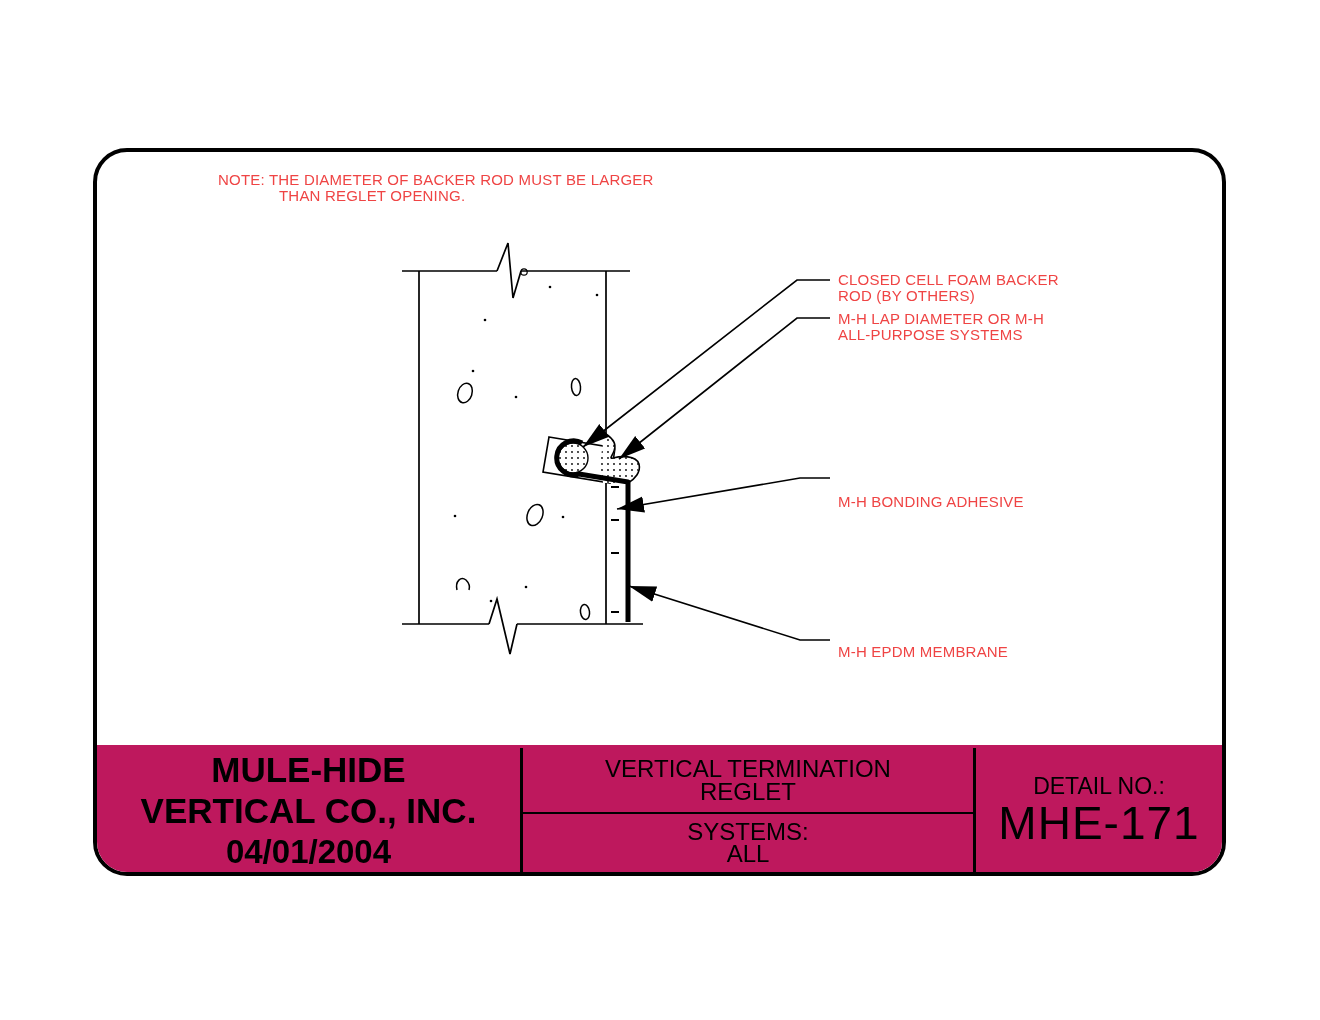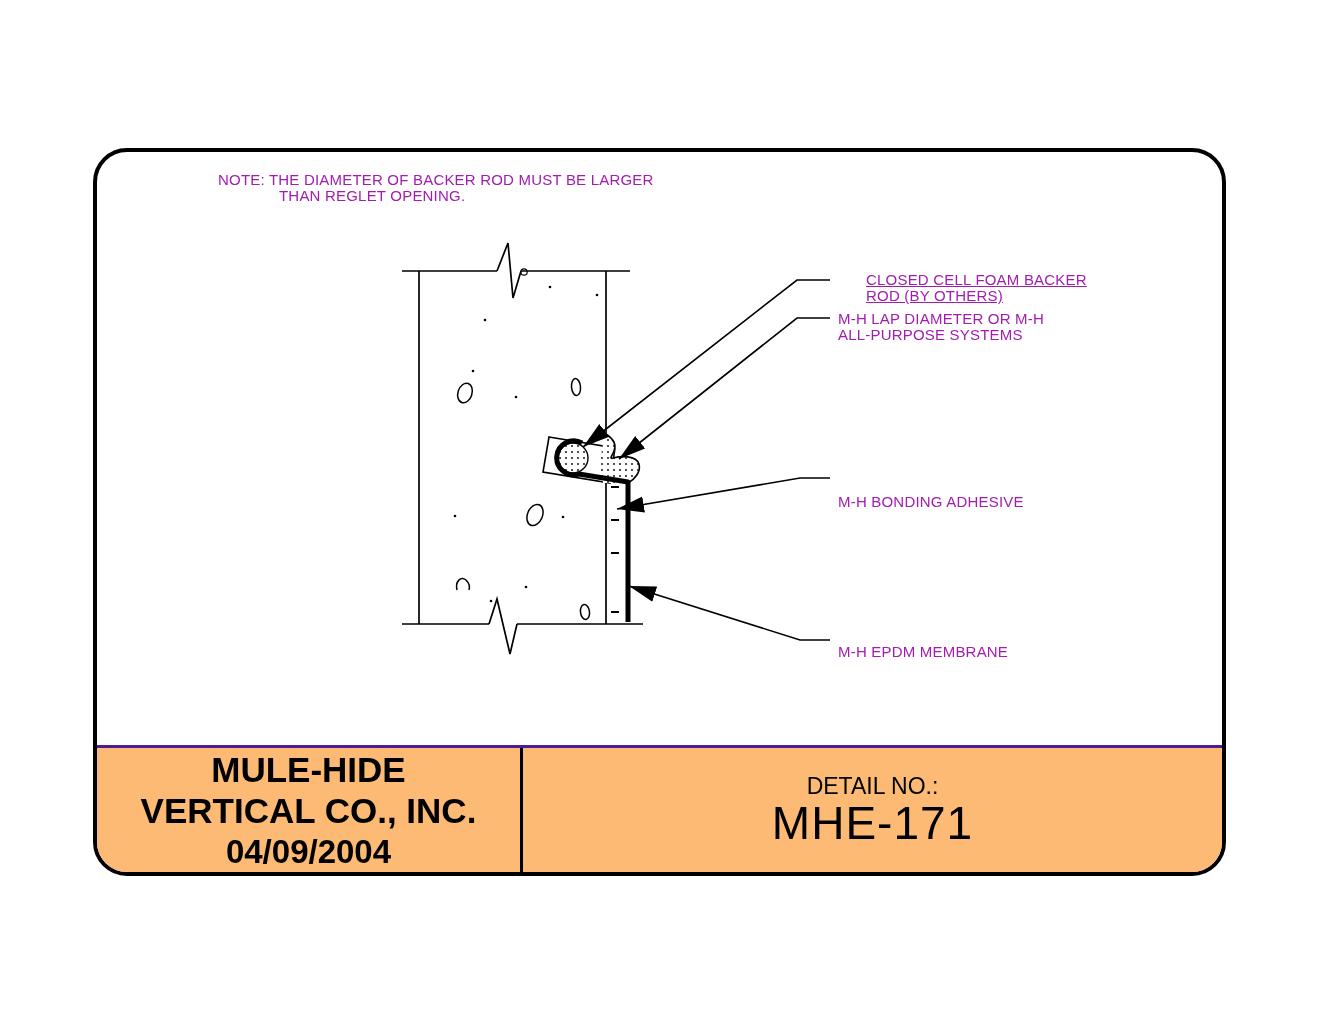--- a/index.html
+++ b/index.html
@@ -6,21 +6,21 @@
   .page{
     position:relative;width:1320px;height:1020px;background:#fff;overflow:hidden;
     font-family:"Liberation Sans", sans-serif;color:#000;
   }
   .frame{
     position:absolute;left:93px;top:148px;width:1125px;height:720px;
     border:4px solid #000;border-radius:34px;overflow:hidden;background:transparent;
   }
   .titleblock{
     position:absolute;left:0;right:0;bottom:0;height:124px;
-    border-top:3px solid #4c1d95;display:flex;background:#fdba74;
+    border-top:3px solid #be185d;display:flex;background:#be185d;
   }
   .tb-company{
     width:423px;flex:0 0 423px;border-right:3px solid #000;
     display:flex;flex-direction:column;justify-content:center;align-items:center;
     font-weight:bold;text-align:center;
   }
   .tb-company .l1,.tb-company .l2{font-size:35px;line-height:41px;}
   .tb-company .l3{font-size:33px;line-height:41px;}
   .tb-middle{flex:0 0 450px;border-right:3px solid #000;display:flex;flex-direction:column;}
   .tb-title{
@@ -32,35 +32,45 @@
     font-size:24px;line-height:22px;text-align:center;
   }
   .tb-detail{
     flex:1;display:flex;flex-direction:column;justify-content:center;align-items:center;text-align:center;
   }
   .tb-detail .lab{font-size:23px;line-height:25px;}
   .tb-detail .num{font-size:46px;line-height:48px;letter-spacing:1px;}
   .drawing-svg{position:absolute;left:0;top:0;width:1320px;height:1020px;}
   .anno{
     position:absolute;font-size:15px;line-height:16px;letter-spacing:0.2px;
-    white-space:nowrap;color:#a21caf;
+    white-space:nowrap;color:#ef4444;
   }
   .anno div{white-space:nowrap;}
 </style>
 </head>
 <body>
 
 <div class="page">
 
   <div class="frame">
     <div class="titleblock">
       <div class="tb-company">
         <div class="l1">MULE-HIDE</div>
         <div class="l2">VERTICAL CO., INC.</div>
-        <div class="l3">04/09/2004</div>
+        <div class="l3">04/01/2004</div>
+      </div>
+      <div class="tb-middle">
+        <div class="tb-title">
+          <div>VERTICAL TERMINATION</div>
+          <div>REGLET</div>
+        </div>
+        <div class="tb-systems">
+          <div>SYSTEMS:</div>
+          <div>ALL</div>
+        </div>
       </div>
       <div class="tb-detail">
         <div class="lab">DETAIL NO.:</div>
         <div class="num">MHE-171</div>
       </div>
     </div>
   </div>
 
   <svg class="drawing-svg" viewBox="0 0 1320 1020" xmlns="http://www.w3.org/2000/svg">
     <defs>
@@ -130,21 +140,21 @@
       <path d="M830,478 L800,478 L617,509" marker-end="url(#arrow)"></path>
       <path d="M830,640 L800,640 L629,586" marker-end="url(#arrow)"></path>
     </g>
   </svg>
 
   <div class="anno" style="left:218px;top:172px;">
     <div>NOTE: THE DIAMETER OF BACKER ROD MUST BE LARGER</div>
     <div style="margin-left:61px;">THAN REGLET OPENING.</div>
   </div>
 
-  <div class="anno" style="left:866px;top:272px;text-decoration:underline;">
+  <div class="anno" style="left:838px;top:272px;">
     <div>CLOSED CELL FOAM BACKER</div>
     <div>ROD (BY OTHERS)</div>
   </div>
   <div class="anno" style="left:838px;top:311px;">
     <div>M-H LAP DIAMETER OR M-H</div>
     <div>ALL-PURPOSE SYSTEMS</div>
   </div>
   <div class="anno" style="left:838px;top:494px;">
     <div>M-H BONDING ADHESIVE</div>
   </div>

